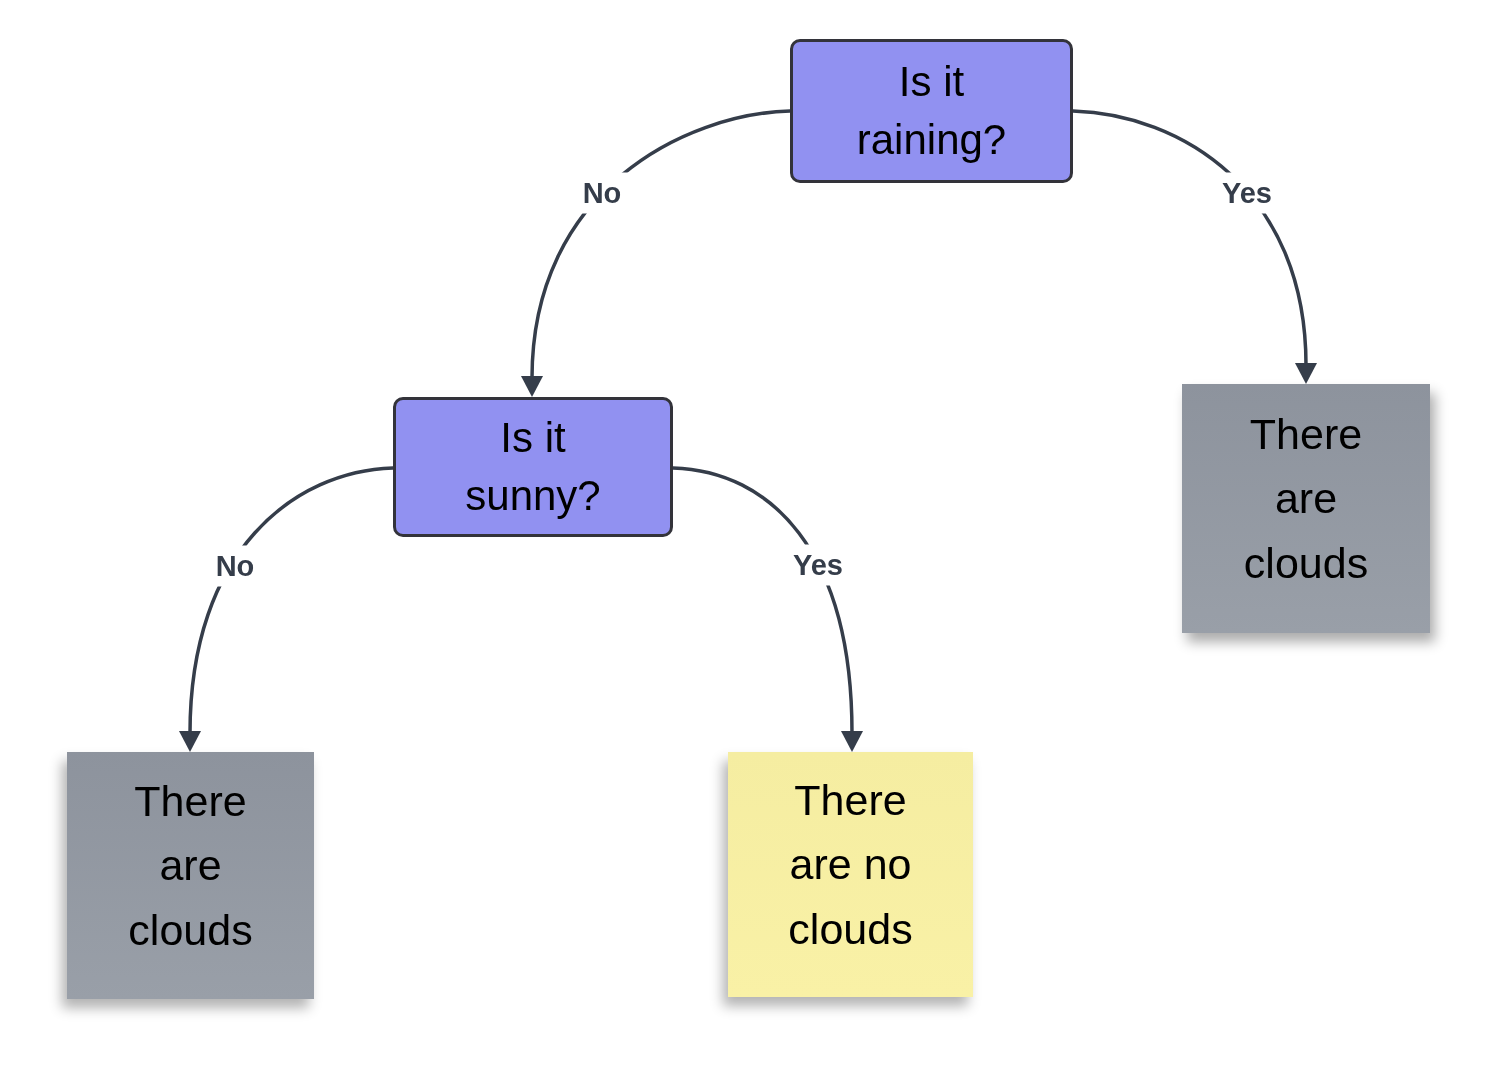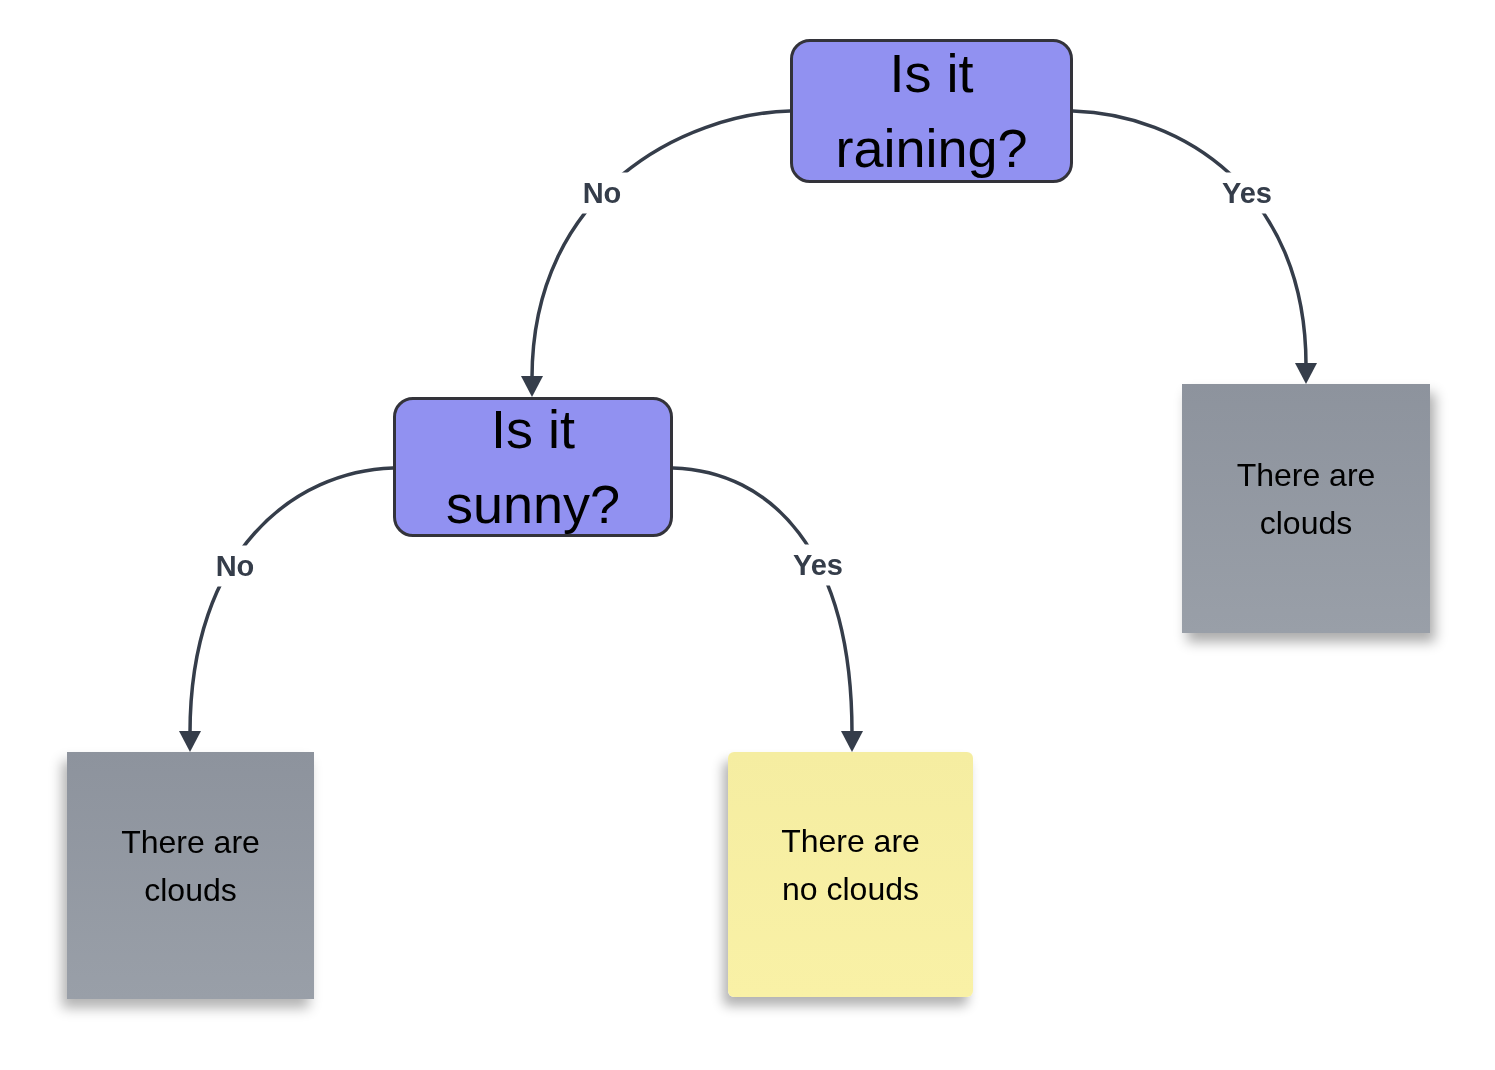--- a/index.html
+++ b/index.html
@@ -46,39 +46,38 @@
     display: flex;
     align-items: center;
     justify-content: center;
     text-align: center;
     box-sizing: border-box;
     color: var(--node-text);
   }
   .decision {
     background: var(--decision-fill);
     border: 3px solid var(--decision-border);
-    border-radius: 20px;
-    font-size: 54px;
+    border-radius: 10px;
+    font-size: 42px;
     line-height: 1.38;
     padding: 0 46px;
   }
   .note {
-    font-size: 32px;
+    font-size: 43px;
     line-height: 1.5;
   }
   .note .note-text {
     max-width: 178px;
     transform: translateY(-10px);
   }
   .note-gray {
     background: linear-gradient(180deg, var(--note-gray-top) 0%, var(--note-gray-bottom) 100%);
   }
   .note-yellow {
     background: linear-gradient(180deg, var(--note-yellow-top) 0%, var(--note-yellow-bottom) 100%);
-    border-radius: 6px;
   }
   .shadow-right {
     box-shadow: 5px 9px 12px rgba(0, 0, 0, 0.33);
   }
   .shadow-left {
     box-shadow: -5px 9px 12px rgba(0, 0, 0, 0.30);
   }
   .edge-label {
     position: absolute;
     transform: translate(-50%, -50%);

